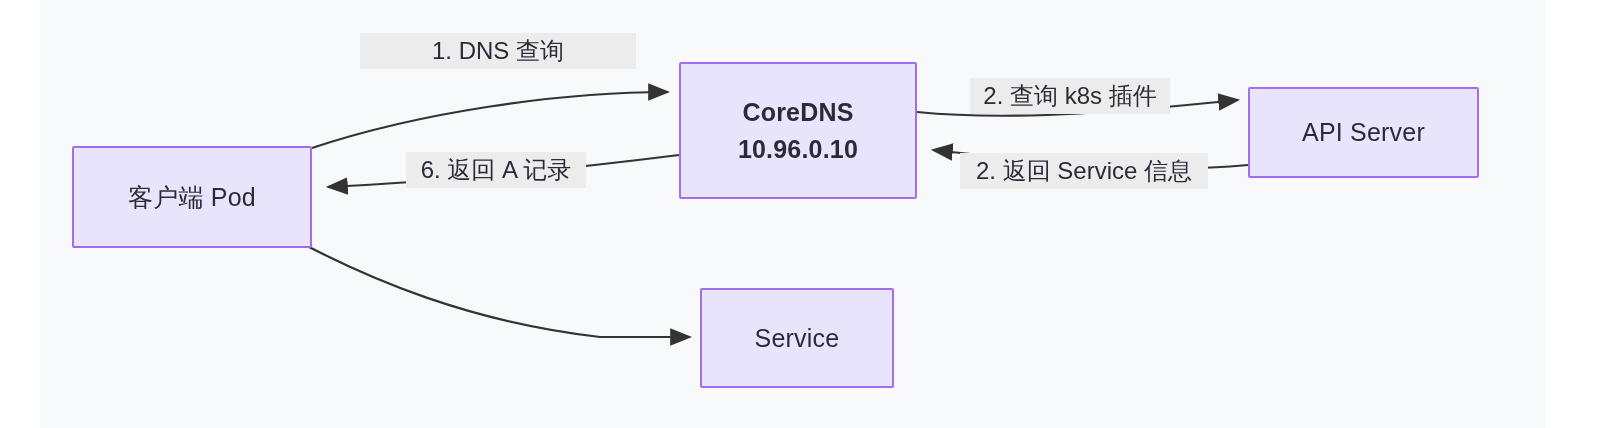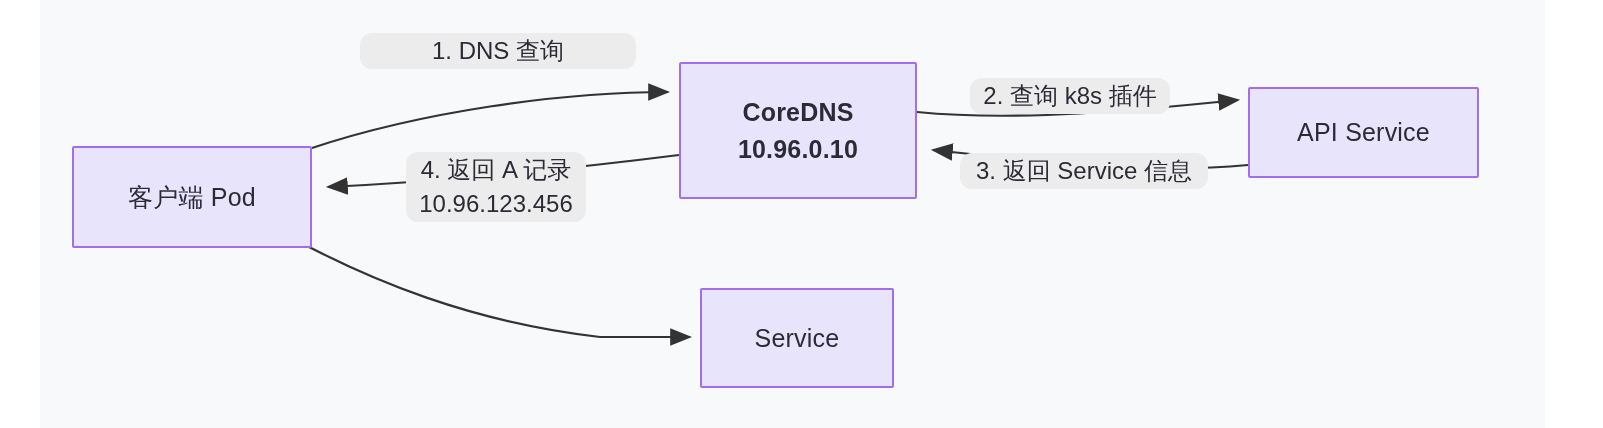--- a/index.html
+++ b/index.html
@@ -51,21 +51,20 @@
   .edge-label {
     position: absolute;
     background: #ececec;
     color: #2b2b36;
     font-size: 24px;
     line-height: 1.42;
     white-space: nowrap;
     text-align: center;
     padding: 1px 3px;
     box-sizing: border-box;
-    border-radius: 12px;
   }
   .edge-label .lbl-line { display: block; }
 
   .node-pod       { left: 72px;   top: 146px; width: 240px; height: 102px; }
   .node-coredns   { left: 679px;  top: 62px;  width: 238px; height: 137px; font-weight: bold; }
   .node-apiserver { left: 1248px; top: 87px;  width: 231px; height: 91px; }
   .node-service   { left: 700px;  top: 288px; width: 194px; height: 100px; }
 
   .lbl-1 { left: 360px;  top: 33px;  width: 276px; }
   .lbl-2 { left: 970px;  top: 78px;  width: 200px; }
@@ -101,38 +100,37 @@
   <div class="node-box node-pod">
     <span class="node-line">客户端 Pod</span>
   </div>
 
   <div class="node-box node-coredns">
     <span class="node-line">CoreDNS</span>
     <span class="node-line">10.96.0.10</span>
   </div>
 
   <div class="node-box node-apiserver">
-    <span class="node-line">API Service</span>
+    <span class="node-line">API Server</span>
   </div>
 
   <div class="node-box node-service">
     <span class="node-line">Service</span>
   </div>
 
   <div class="edge-label lbl-1">
     <span class="lbl-line">1. DNS 查询</span>
   </div>
 
   <div class="edge-label lbl-2">
     <span class="lbl-line">2. 查询 k8s 插件</span>
   </div>
 
   <div class="edge-label lbl-3">
-    <span class="lbl-line">3. 返回 Service 信息</span>
+    <span class="lbl-line">2. 返回 Service 信息</span>
   </div>
 
   <div class="edge-label lbl-4">
-    <span class="lbl-line">4. 返回 A 记录</span>
-    <span class="lbl-line">10.96.123.456</span>
+    <span class="lbl-line">6. 返回 A 记录</span>
   </div>
 
 
 </div>
 
 </body></html>

